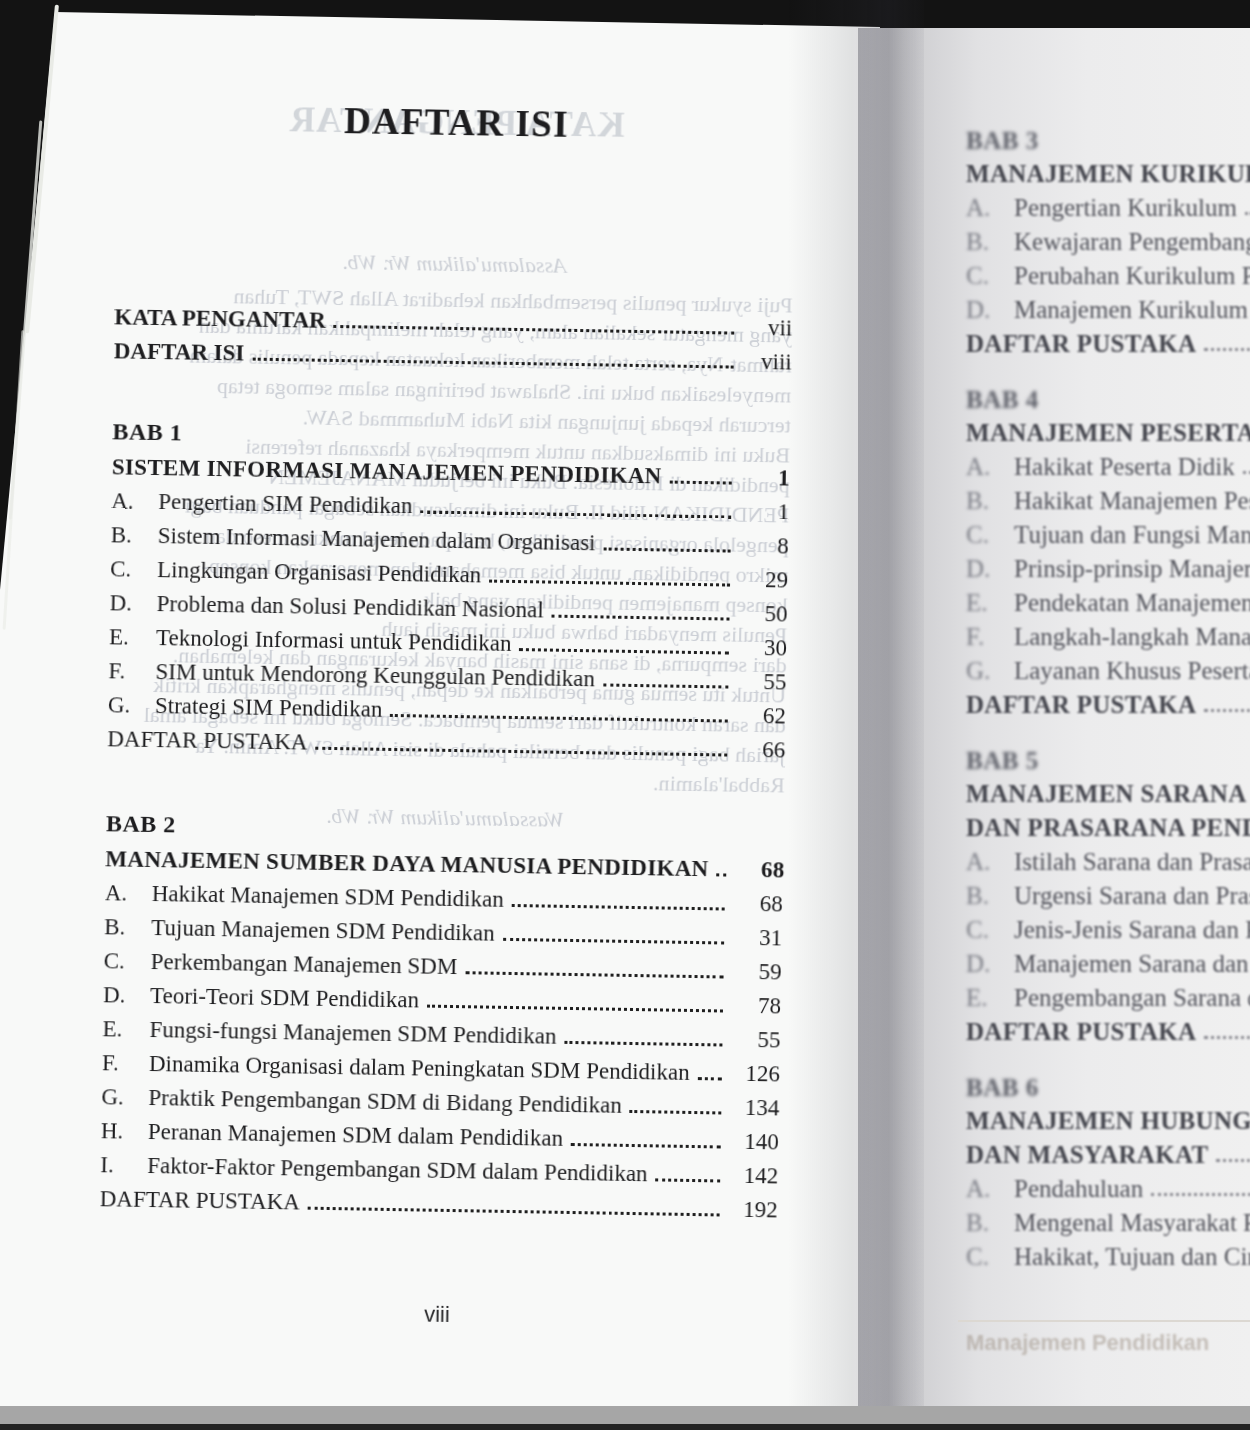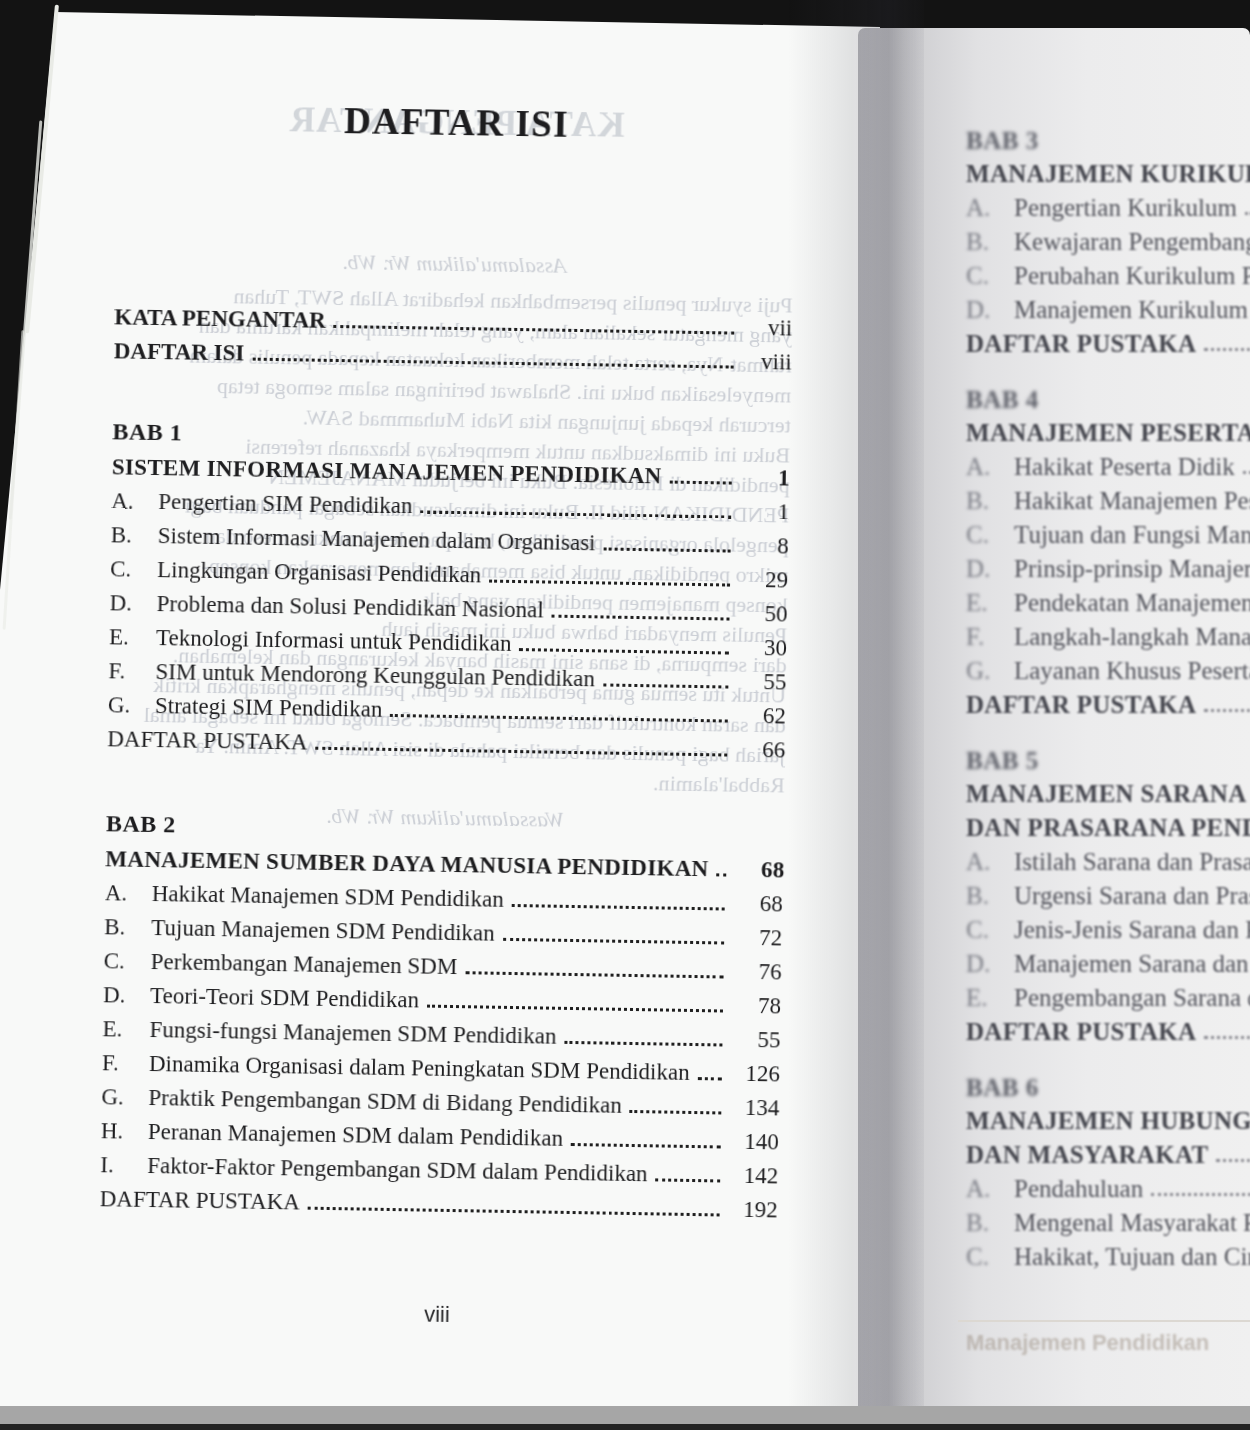--- a/index.html
+++ b/index.html
@@ -46,21 +46,21 @@
     transform-origin:center;text-align:left;overflow:hidden;}
   .bleed-closing{position:absolute;top:800px;width:100%;text-align:center;font-style:italic;
     font-size:22px;transform:scaleX(-1);}
 
   
   .gutter{position:absolute;left:788px;top:0;width:136px;height:1430px;z-index:5;pointer-events:none;
     background:linear-gradient(90deg,rgba(60,60,72,0) 0,rgba(60,60,72,.14) 55%,rgba(50,50,62,.24) 74%,rgba(60,60,72,.05) 100%);}
 
   
   .right-page{position:absolute;left:858px;top:28px;width:392px;height:1396px;z-index:2;overflow:hidden;
-    background:linear-gradient(90deg,#b3b3b8 0,#cccccf 45px,#e1e1e3 120px,#ececed 230px,#f0f0f0 100%);border-radius:7px;}
+    background:linear-gradient(90deg,#b3b3b8 0,#cccccf 45px,#e1e1e3 120px,#ececed 230px,#f0f0f0 100%);}
   .rp-content{position:absolute;left:108px;top:100px;width:560px;color:#53545c;
     font-size:25px;filter:blur(1.05px);}
   .rp-section{margin-bottom:30px;}
   .rp-bab{font-size:25px;font-weight:bold;color:rgba(72,74,84,.88);line-height:26px;margin-bottom:7px;
     filter:blur(1.5px);letter-spacing:.5px;}
   .rp-row{display:flex;align-items:flex-end;line-height:26px;margin-bottom:8px;width:520px;}
   .rp-title{font-weight:bold;color:#45464e;white-space:nowrap;letter-spacing:.3px;}
   .rp-letter{width:48px;flex:none;color:rgba(95,97,108,.8);filter:blur(1.2px);}
   .rp-text{white-space:nowrap;}
   .rp-dots{flex:1;min-width:14px;margin:0 0 6px 8px;border-bottom:3px dotted rgba(105,106,115,.75);}
@@ -188,27 +188,27 @@
             <div class="row">
               <span class="letter">A.</span>
               <span class="rtext">Hakikat Manajemen SDM Pendidikan</span>
               <span class="dots"></span>
               <span class="pnum">68</span>
             </div>
             <div class="row">
               <span class="letter">B.</span>
               <span class="rtext">Tujuan Manajemen SDM Pendidikan</span>
               <span class="dots"></span>
-              <span class="pnum">72</span>
+              <span class="pnum">31</span>
             </div>
             <div class="row">
               <span class="letter">C.</span>
               <span class="rtext">Perkembangan Manajemen SDM</span>
               <span class="dots"></span>
-              <span class="pnum">76</span>
+              <span class="pnum">59</span>
             </div>
             <div class="row">
               <span class="letter">D.</span>
               <span class="rtext">Teori-Teori SDM Pendidikan</span>
               <span class="dots"></span>
               <span class="pnum">78</span>
             </div>
             <div class="row">
               <span class="letter">E.</span>
               <span class="rtext">Fungsi-fungsi Manajemen SDM Pendidikan</span>

